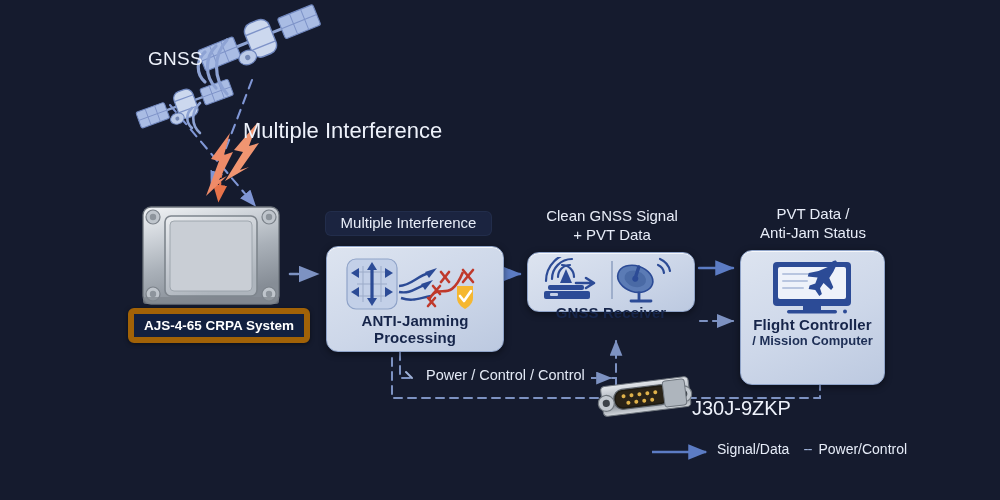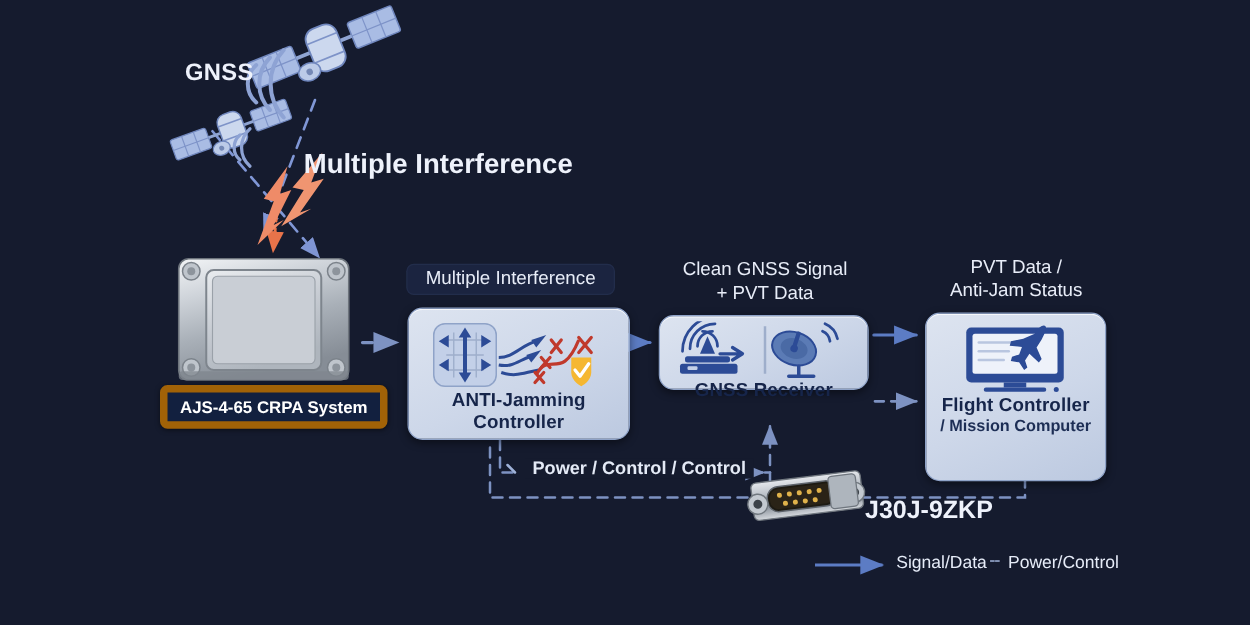--- a/index.html
+++ b/index.html
@@ -51,31 +51,31 @@
 
   .badge{
     position:absolute;
     background:#12203f;border:6px solid #a16207;border-radius:6px;
     color:#fff;font-weight:bold;font-size:13.5px;
     padding:4px 10px;white-space:nowrap;
     box-shadow:0 1px 4px rgba(0,0,0,.5);
   }
   #badge-crpa{left:128px;top:308px;}
 
-  .free-label{position:absolute;color:#eef2fb;white-space:nowrap;font-weight:bold;}
+  .free-label{position:absolute;color:#eef2fb;white-space:nowrap;}
   #lbl-gnss{left:148px;top:48px;font-size:19px;letter-spacing:.3px;}
   #lbl-interf{left:243px;top:118px;font-size:22px;}
   #lbl-power{
     left:420px;top:367px;font-size:14.5px;color:#e4eaf6;
     background:#151b2e;padding:0 6px;
   }
   #lbl-conn{left:692px;top:397px;font-size:20px;color:#eef2fb;}
 
   
-  .legend{position:absolute;left:648px;top:440px;display:flex;align-items:flex-end;gap:2px;}
+  .legend{position:absolute;left:648px;top:440px;display:flex;align-items:flex-end;gap:14px;}
   .legend .li{display:flex;align-items:center;gap:7px;color:#e6ecf8;font-size:14px;white-space:nowrap;}
   .legend .dashglyph{color:#9fb2d8;font-size:15px;letter-spacing:-1px;}
 </style>
 </head>
 <body>
 
 <div class="stage">
 
   <svg class="layer" viewBox="0 0 1000 500">
     <defs>
@@ -282,21 +282,21 @@
           <path d="M83,42 L90,50"></path>
             <path d="M90,42 L83,50"></path>
           <path d="M118,14 L128,26"></path>
             <path d="M128,14 L118,26"></path>
         </g>
         <path d="M112,30 L128,30 L128,42 C128,49 120,53 120,53 C120,53 112,49 112,42 Z" fill="#f5b731"></path>
         <path d="M115,40 L119,45 L126,35" fill="none" stroke="#fff" stroke-width="2.6" stroke-linecap="round" stroke-linejoin="round"></path>
       </svg>
     </div>
     <div class="n-title">ANTI-Jamming</div>
-    <div class="n-title">Controller</div>
+    <div class="n-title">Processing</div>
   </div>
 
   <div class="caption" id="cap-receiver">Clean GNSS Signal
 + PVT Data</div>
 
   <div class="node" id="node-receiver">
     <div class="icon-wrap" style="height:48px;margin-top:4px;">
       <svg width="150" height="48" viewBox="0 0 150 48">
         <g fill="none" stroke="#2c4b96" stroke-width="2.2" stroke-linecap="round">
           <path d="M22,20 A12,12 0 0 1 34,8"></path>

